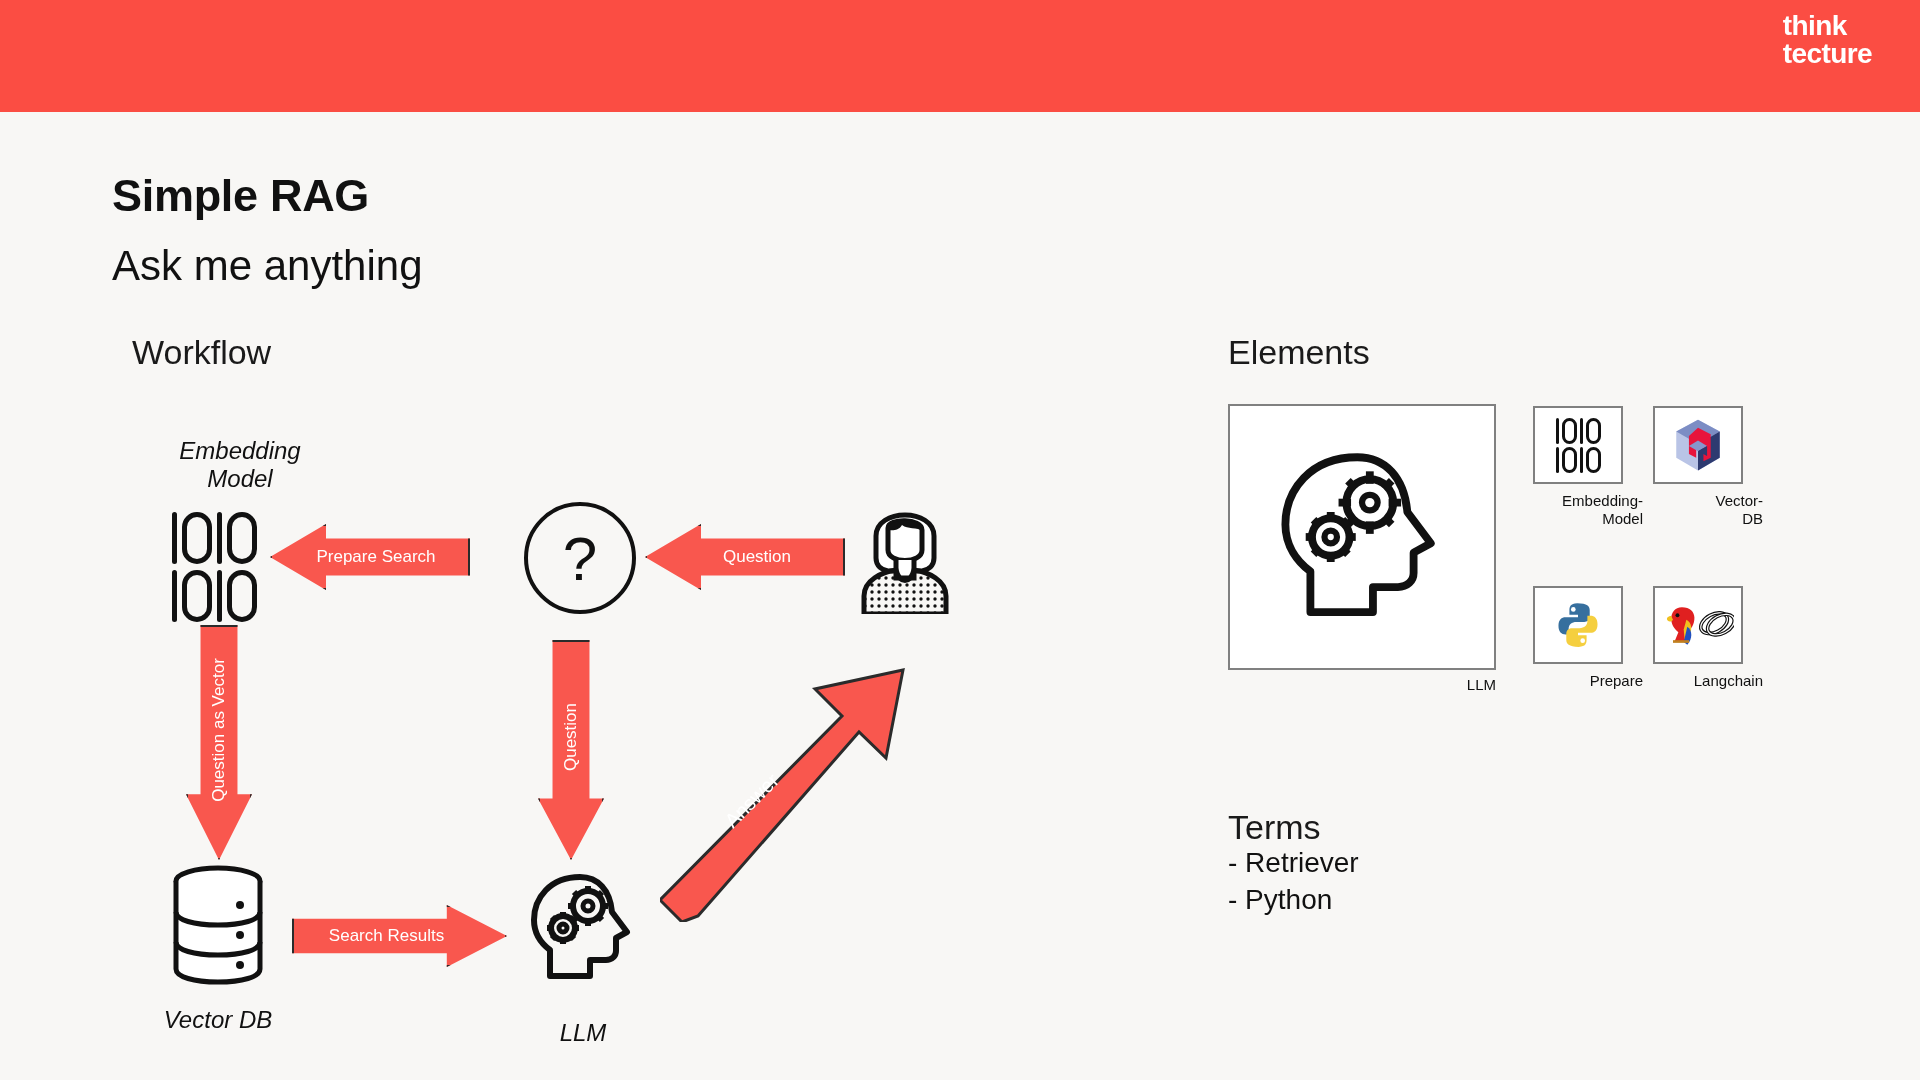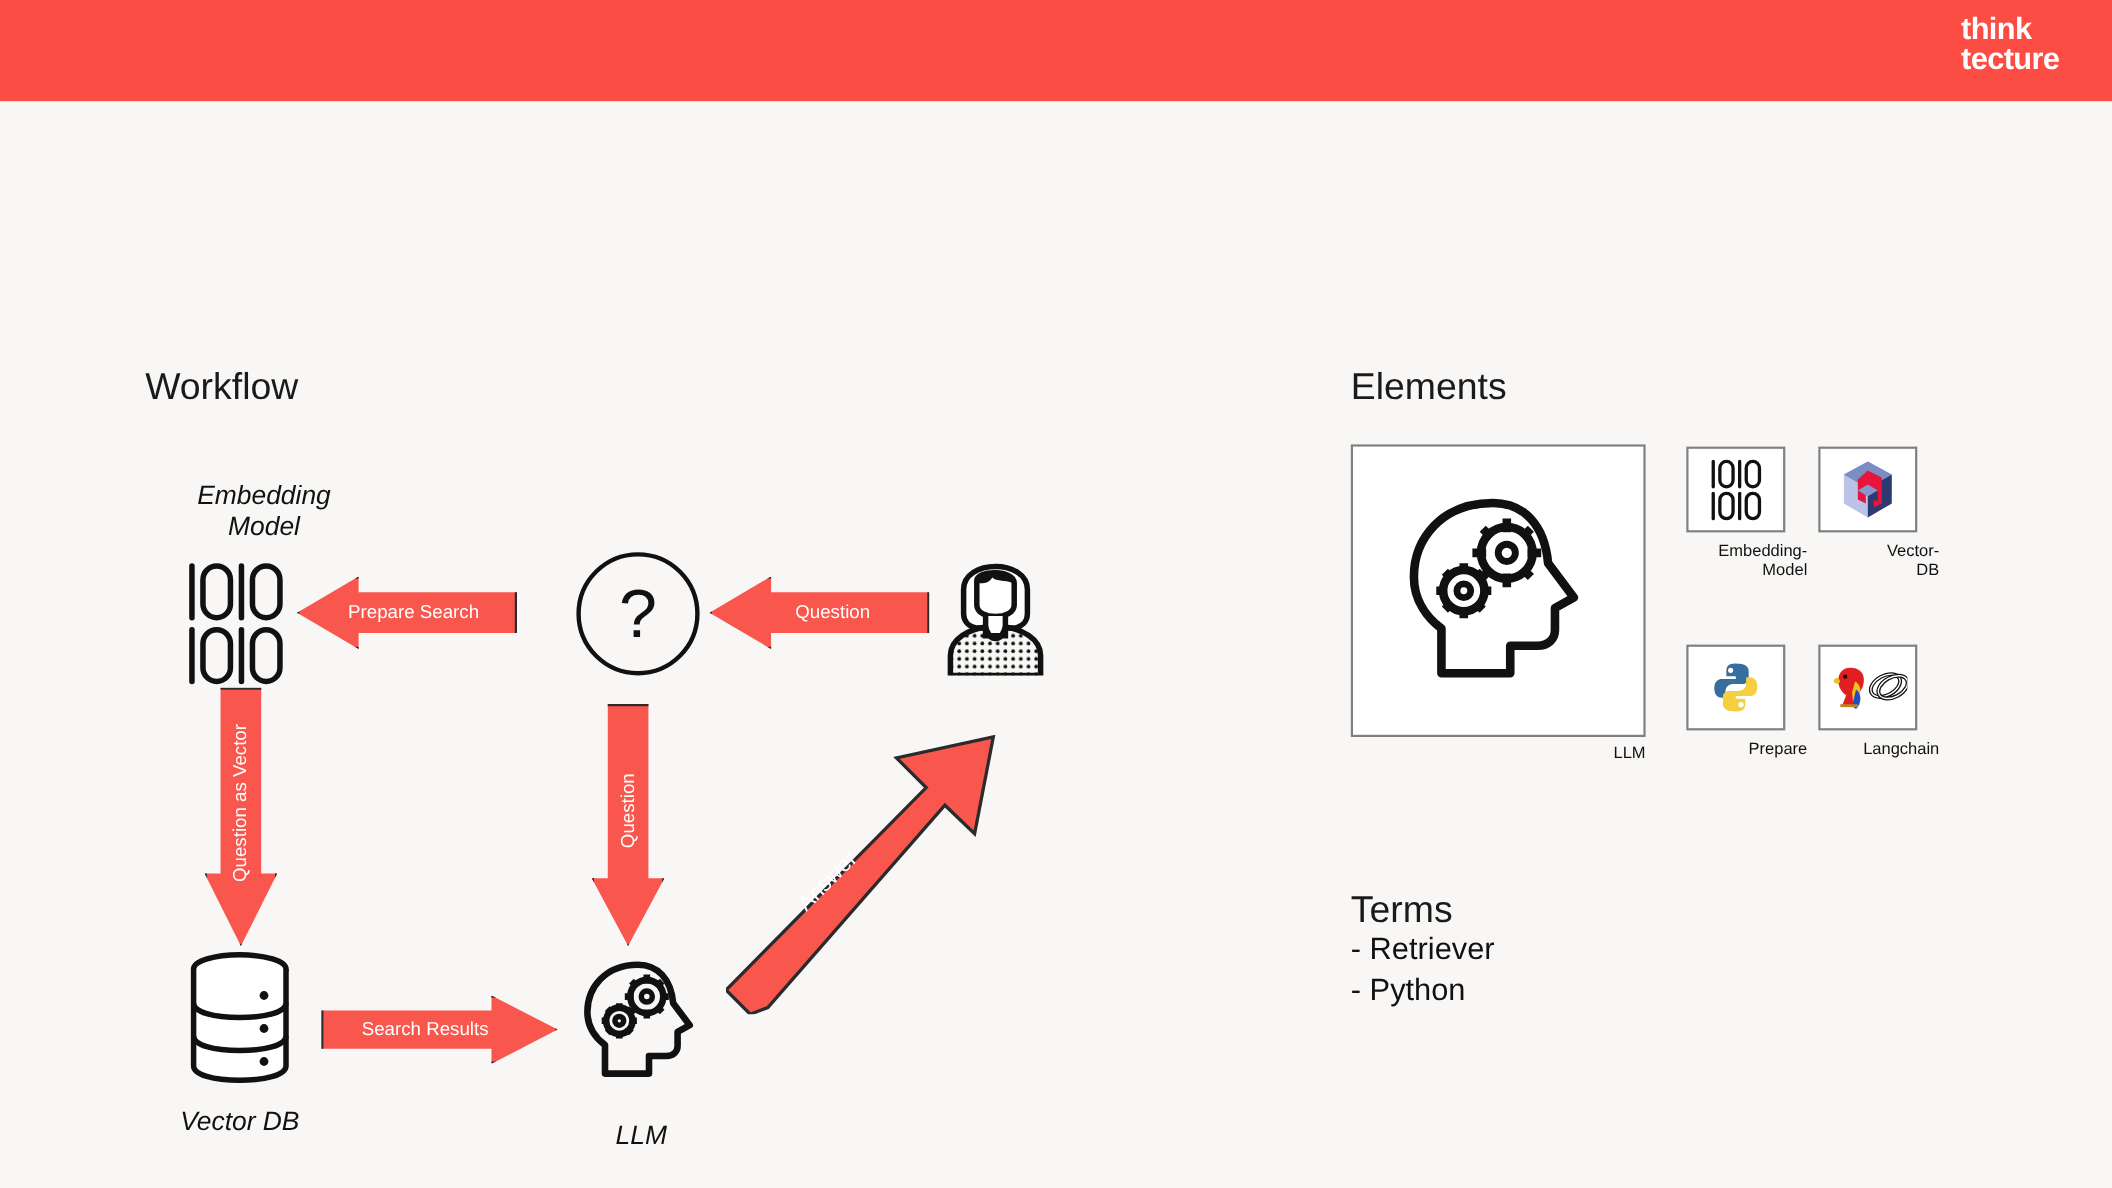--- a/index.html
+++ b/index.html
@@ -6,21 +6,21 @@
   html, body {
     width: 1920px; height: 1080px;
     background: #f8f7f5;
     font-family: "Liberation Sans", sans-serif;
     overflow: hidden;
   }
   .slide { position: relative; width: 1920px; height: 1080px; background: #f8f7f5; }
 
   
   .topbar {
-    position: absolute; left: 0; top: 0; width: 1920px; height: 92px;
+    position: absolute; left: 0; top: 0; width: 1920px; height: 112px;
     background: #fb4d43;
   }
   .logo {
     position: absolute; right: 48px; top: 12px;
     color: #ffffff; font-weight: bold; font-size: 28px;
     line-height: 1.0; letter-spacing: -0.6px; text-align: left;
   }
   .logo .l1 { display: block; }
   .logo .l2 { display: block; }
 
@@ -92,20 +92,22 @@
 
 <div class="slide">
 
   <div class="topbar">
     <div class="logo">
       <span class="l1">think</span>
       <span class="l2">tecture</span>
     </div>
   </div>
 
+  <div class="title">Simple RAG</div>
+  <div class="subtitle">Ask me anything</div>
 
   <div class="sec-head" id="workflow-head">Workflow</div>
   <div class="sec-head" id="elements-head">Elements</div>
   <div class="sec-head" id="terms-head">Terms</div>
 
   <div class="wf-label" style="left:150px; top:437px; width:180px;">Embedding
 Model</div>
 
   <div class="binary-icon" style="left:172px; top:512px;">
     <div class="row" style="margin-bottom:6px;">

